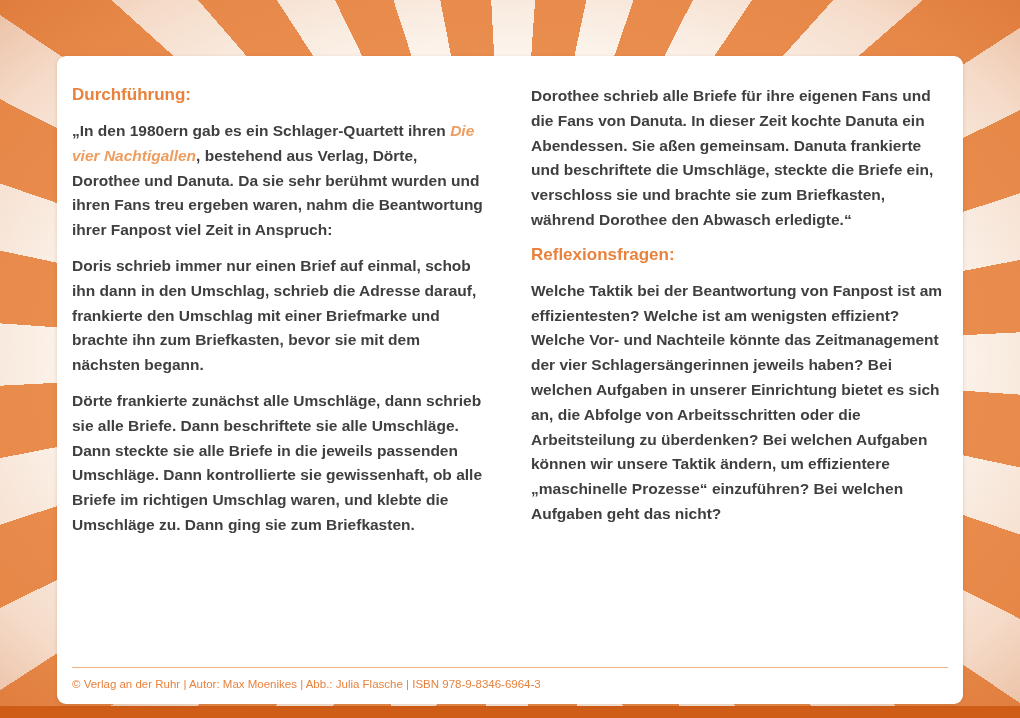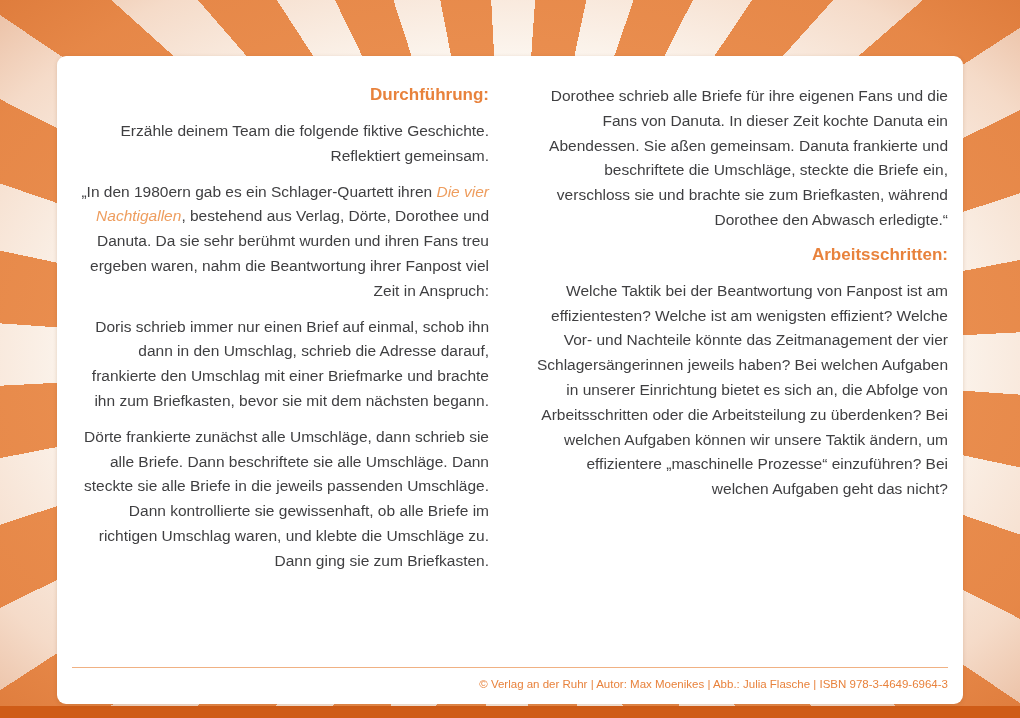--- a/index.html
+++ b/index.html
@@ -1,15 +1,15 @@
 <!DOCTYPE html>
 <html lang="de"><head>
 <meta charset="utf-8">
 <style>
-  * { box-sizing: border-box; margin: 0; padding: 0; text-align: right; }
+  * { box-sizing: border-box; margin: 0; padding: 0; }
   html, body { width: 1020px; height: 718px; overflow: hidden; }
   body { font-family: "Liberation Sans", sans-serif; }
 
   .page {
     position: relative;
     width: 1020px;
     height: 718px;
     overflow: hidden;
   }
 
@@ -61,20 +61,21 @@
     line-height: 1.3;
   }
   .col .section-heading + p { margin-top: 0; }
   .right-heading { margin-top: 22px; }
 
   p.body-text {
     color: #3f3f41;
     font-size: 15.5px;
     line-height: 1.6;
     margin: 0 0 11px 0;
+    font-weight: bold;
   }
 
   em.band-name {
     font-style: italic;
     color: #ee9d5e;
   }
 
   .footer {
     position: absolute;
     left: 15px;
@@ -96,37 +97,36 @@
 
   <div class="sunburst"></div>
   <div class="bottom-bar"></div>
 
   <div class="card">
     <div class="columns">
 
       <div class="col">
         <h2 class="section-heading">Durchführung:</h2>
 
-        <p class="body-text">Erzähle deinem Team die folgende fiktive Geschichte. Reflektiert gemeinsam.</p>
 
         <p class="body-text"><span>„In den 1980ern gab es ein Schlager-Quartett ihren </span><em class="band-name">Die vier Nachtigallen</em><span>, bestehend aus Verlag, Dörte, Dorothee und Danuta. Da sie sehr berühmt wurden und ihren Fans treu ergeben waren, nahm die Beantwortung ihrer Fanpost viel Zeit in Anspruch:</span></p>
 
         <p class="body-text">Doris schrieb immer nur einen Brief auf einmal, schob ihn dann in den Umschlag, schrieb die Adresse darauf, frankierte den Umschlag mit einer Briefmarke und brachte ihn zum Briefkasten, bevor sie mit dem nächsten begann.</p>
 
         <p class="body-text">Dörte frankierte zunächst alle Umschläge, dann schrieb sie alle Briefe. Dann beschriftete sie alle Umschläge. Dann steckte sie alle Briefe in die jeweils passenden Umschläge. Dann kontrollierte sie gewissenhaft, ob alle Briefe im richtigen Umschlag waren, und klebte die Umschläge zu. Dann ging sie zum Briefkasten.</p>
       </div>
 
       <div class="col">
         <p class="body-text">Dorothee schrieb alle Briefe für ihre eigenen Fans und die Fans von Danuta. In dieser Zeit kochte Danuta ein Abendessen. Sie aßen gemeinsam. Danuta frankierte und beschriftete die Umschläge, steckte die Briefe ein, verschloss sie und brachte sie zum Briefkasten, während Dorothee den Abwasch erledigte.“</p>
 
-        <h2 class="section-heading right-heading">Arbeitsschritten:</h2>
+        <h2 class="section-heading right-heading">Reflexionsfragen:</h2>
 
         <p class="body-text">Welche Taktik bei der Beantwortung von Fanpost ist am effizientesten? Welche ist am wenigsten effizient? Welche Vor- und Nachteile könnte das Zeitmanagement der vier Schlagersängerinnen jeweils haben? Bei welchen Aufgaben in unserer Einrichtung bietet es sich an, die Abfolge von Arbeitsschritten oder die Arbeitsteilung zu überdenken? Bei welchen Aufgaben können wir unsere Taktik ändern, um effizientere „maschinelle Prozesse“ einzuführen? Bei welchen Aufgaben geht das nicht?</p>
       </div>
 
     </div>
 
     <div class="footer">
-      <div class="credit">© Verlag an der Ruhr | Autor: Max Moenikes | Abb.: Julia Flasche | ISBN 978-3-4649-6964-3</div>
+      <div class="credit">© Verlag an der Ruhr | Autor: Max Moenikes | Abb.: Julia Flasche | ISBN 978-9-8346-6964-3</div>
     </div>
   </div>
 
 </div>
 
 </body></html>

